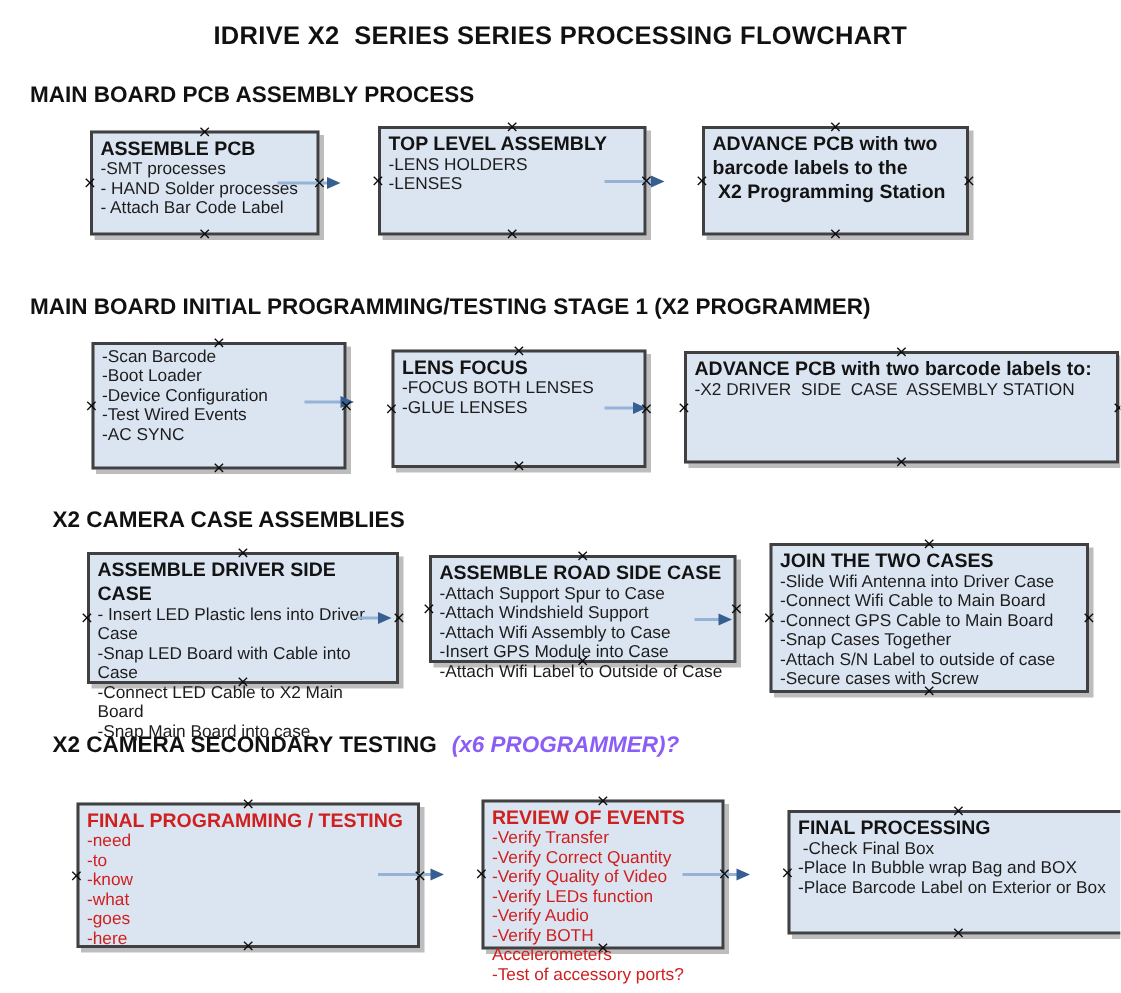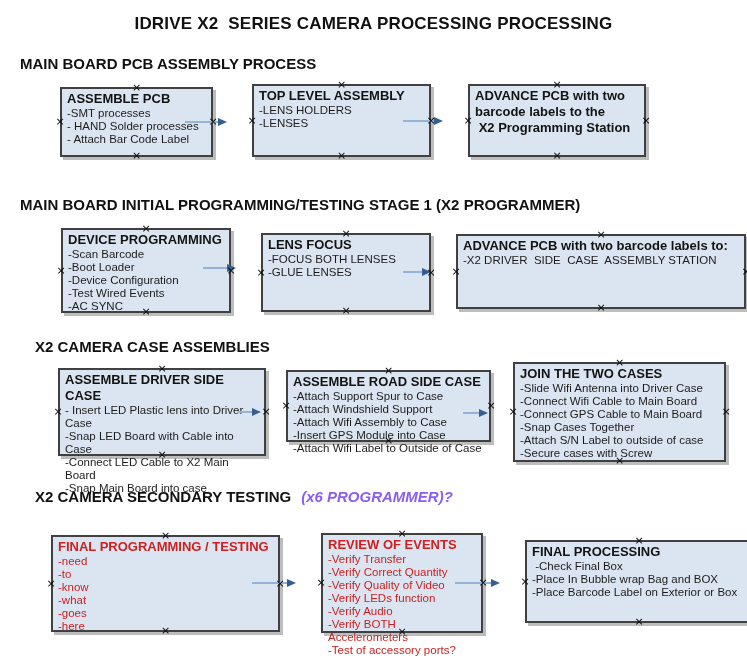--- a/index.html
+++ b/index.html
@@ -25,21 +25,21 @@
   .h-r{right:-7px;top:50%;transform:translateY(-50%);}
   .arrow{position:absolute;height:0;border-top:2px solid #95b3d7;z-index:2;}
   .arrow .head{position:absolute;right:-3px;top:-5px;width:0;height:0;
      border-left:9px solid #365f91;border-top:4px solid transparent;border-bottom:4px solid transparent;}
 </style>
 </head>
 <body>
 
 <div class="canvas">
 
-  <div class="page-title">IDRIVE X2  SERIES CAMERA PROCESSING PROCESSING</div>
+  <div class="page-title">IDRIVE X2  SERIES SERIES PROCESSING FLOWCHART</div>
 
   <div class="sec" style="left:20px;top:55px">MAIN BOARD PCB ASSEMBLY PROCESS</div>
   <div class="sec" style="left:20px;top:196px">MAIN BOARD INITIAL PROGRAMMING/TESTING STAGE 1 (X2 PROGRAMMER)</div>
   <div class="sec" style="left:35px;top:338px">X2 CAMERA CASE ASSEMBLIES</div>
   <div class="sec" style="left:35px;top:488px"><span>X2 CAMERA SECONDARY TESTING</span><span class="red-note">(x6 PROGRAMMER)?</span></div>
 
   <div class="box" style="left:32px;top:87px;width:153px;height:70px">
     <span class="h h-t"></span>
       <span class="h h-b"></span>
       <span class="h h-l"></span>
@@ -67,21 +67,20 @@
       <span class="h h-r"></span>
     <div class="bx-title">ADVANCE PCB with two barcode labels to the
  X2 Programming Station</div>
   </div>
 
   <div class="box" style="left:33px;top:228px;width:170px;height:85px">
     <span class="h h-t"></span>
       <span class="h h-b"></span>
       <span class="h h-l"></span>
       <span class="h h-r"></span>
-    <div class="bx-title">DEVICE PROGRAMMING</div>
     <div class="bx-item">-Scan Barcode</div>
     <div class="bx-item">-Boot Loader</div>
     <div class="bx-item">-Device Configuration</div>
     <div class="bx-item">-Test Wired Events</div>
     <div class="bx-item">-AC SYNC</div>
   </div>
 
   <div class="box" style="left:233px;top:233px;width:170px;height:79px">
     <span class="h h-t"></span>
       <span class="h h-b"></span>

